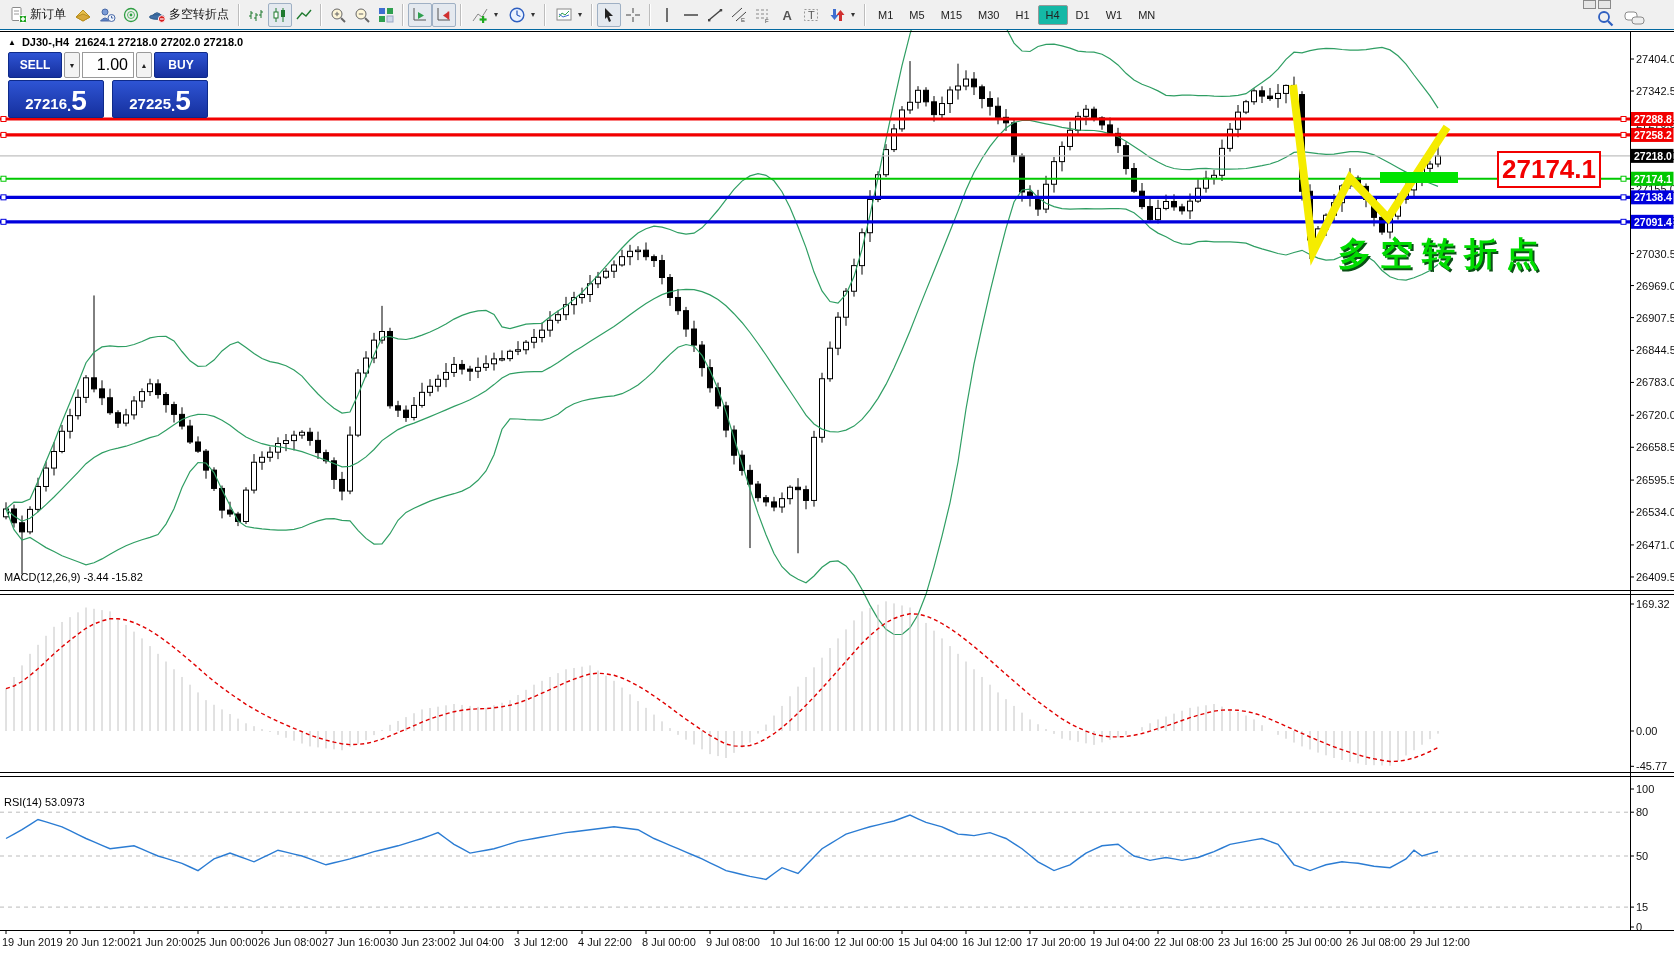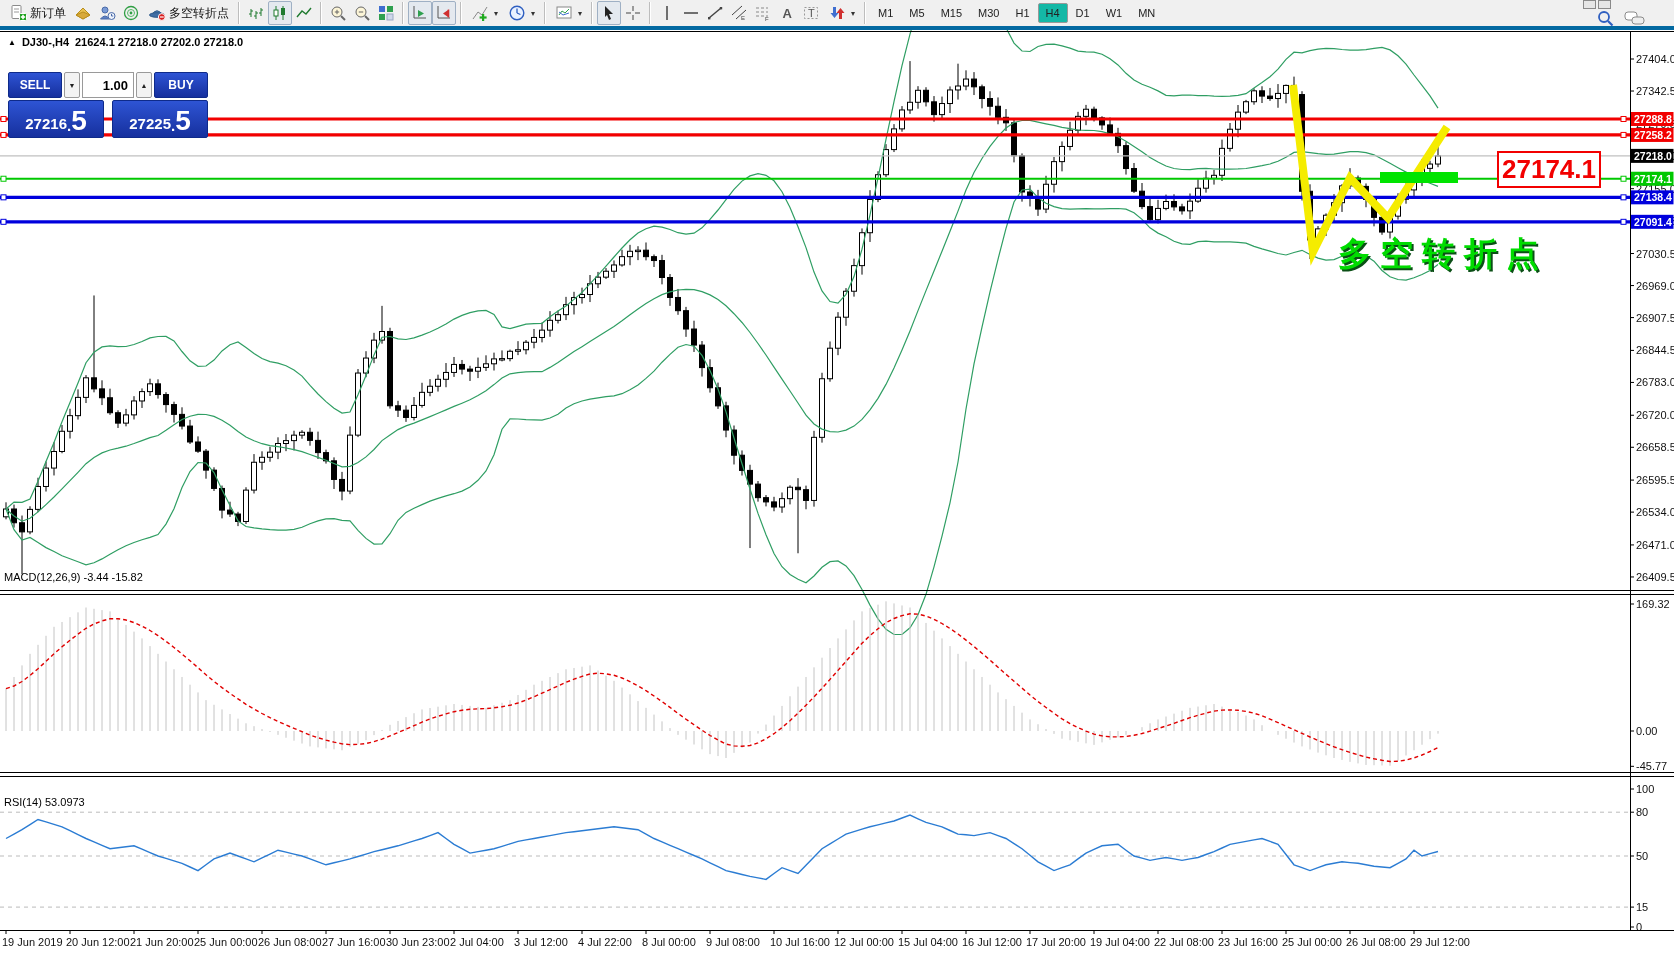--- a/index.html
+++ b/index.html
@@ -1,21 +1,21 @@
 <!DOCTYPE html>
 <html><head>
 <meta charset="utf-8">
 <style>
   * { margin:0; padding:0; box-sizing:border-box; }
   html,body { width:1674px; height:957px; overflow:hidden; background:#fff;
     font-family:"Liberation Sans", sans-serif; }
 
   
   #toolbar { position:absolute; left:0; top:0; width:1674px; height:30px;
-    background:#f0f0f0; border-bottom:4px solid #0369a1;
+    background:#f0f0f0; border-bottom:1px solid #0369a1;
     display:flex; align-items:center; padding-left:4px; z-index:30; }
   .tb { width:24px; height:24px; display:flex; align-items:center; justify-content:center;
     border:1px solid transparent; border-radius:2px; flex:0 0 auto; }
   .tb.wide { width:auto; padding:0 4px; gap:3px; }
   .tb.on { background:#e4e9ef; border:1px solid #9fb0c4; }
   .tb-label { font-size:12px; color:#111; white-space:nowrap; }
   .tbdiv { width:0; height:22px; border-left:1px solid #bdbdbd; border-right:1px solid #fff;
     margin:0 4px; flex:0 0 auto; }
   .caret { font-size:8px; color:#333; margin-left:2px; }
   .tfbtn { font-size:11px; color:#222; padding:3px 7px; border:1px solid transparent;
@@ -25,29 +25,29 @@
   .winbox { position:absolute; top:0; width:13px; height:9px; background:#e6e6e6;
     border:1px solid #8a8a8a; z-index:31; }
 
   
   #chart-svg { position:absolute; left:0; top:0; z-index:1; }
   #symbol-title { position:absolute; left:8px; top:36px; z-index:20; font-size:11px;
     font-weight:bold; color:#000; display:flex; gap:6px; align-items:center; }
   #symbol-title .arr { font-size:8px; }
 
   #trade-panel { position:absolute; left:8px; top:52px; width:200px; z-index:20; }
-  #tp-row1 { display:flex; gap:2px; height:26px;margin-top:20px; }
+  #tp-row1 { display:flex; gap:2px; height:26px; }
   #tp-row2 { display:flex; gap:8px; height:38px; margin-top:2px; }
   .bluebtn { background:linear-gradient(#2e54d4,#16309e); border:1px solid #0e2a8a;
     border-radius:2px; color:#fff; display:flex; align-items:center; justify-content:center; }
   .tp-side { width:54px; font-size:12px; font-weight:bold; }
   .tp-spin { width:16px; background:#f3f3f3; border:1px solid #9a9a9a; border-radius:2px;
     font-size:7px; color:#222; display:flex; align-items:center; justify-content:center; }
-  #tp-vol { width:52px; border:1px solid #9a9a9a; background:#fff; font-size:13px;
-    font-weight:bold; text-align:right; padding-right:5px; display:flex; align-items:center;
+  #tp-vol { width:52px; border:1px solid #9a9a9a; background:#fff; font-size:16px;
+    font-weight:normal; text-align:right; padding-right:5px; display:flex; align-items:center;
     justify-content:flex-end; }
   .tp-price { width:98px; align-items:flex-end; padding-bottom:3px; }
   .tp-price .int { font-size:15px; font-weight:bold; line-height:20px; }
   .tp-price .pt  { font-size:15px; font-weight:bold; }
   .tp-price .dec { font-size:28px; font-weight:bold; line-height:26px; }
 
   .ind-label { position:absolute; z-index:20; font-size:11px; color:#000; }
   #macd-label { left:4px; top:571px; }
   #rsi-label  { left:4px; top:796px; }
 

